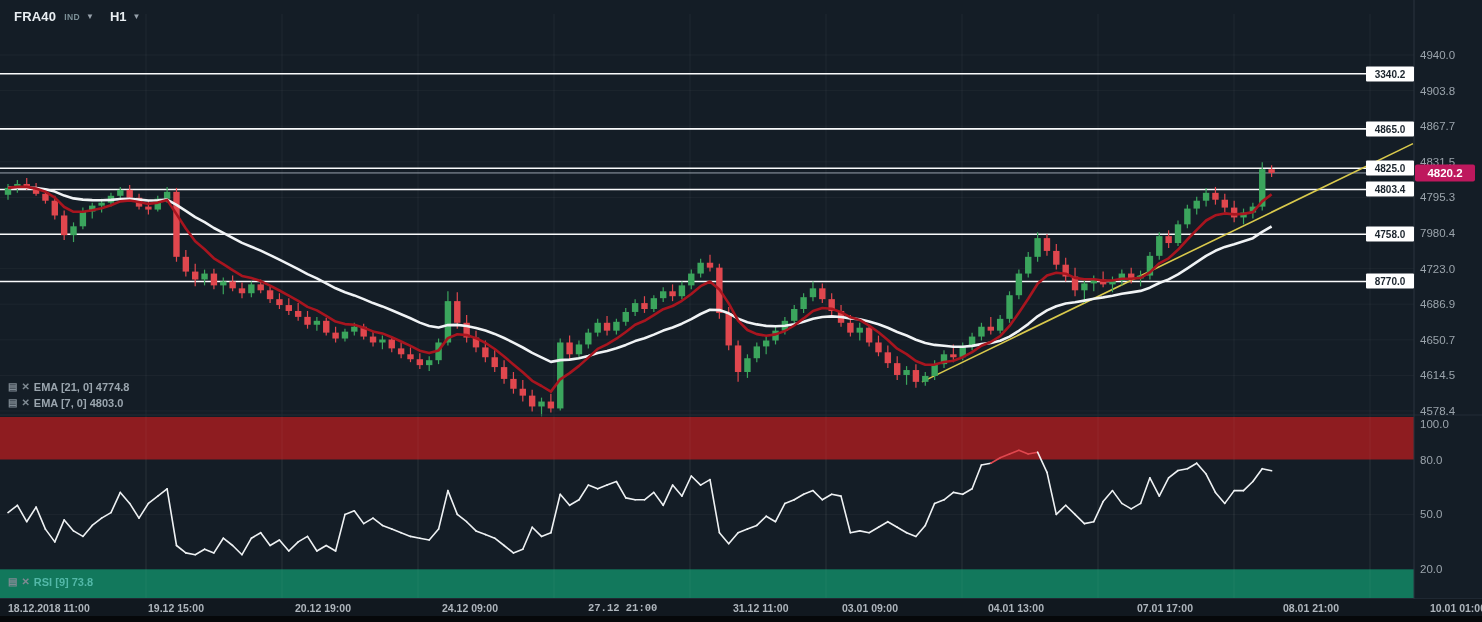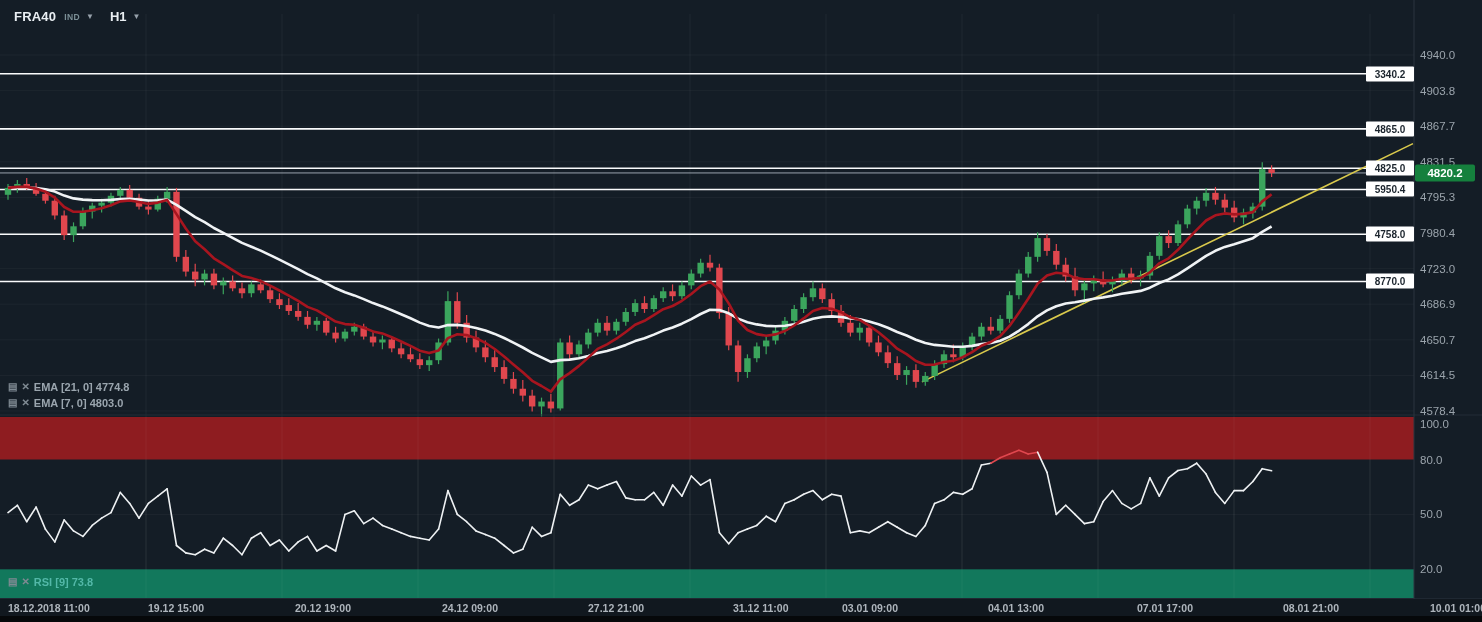--- a/index.html
+++ b/index.html
@@ -15,21 +15,21 @@
            color:#9aa5ae;white-space:nowrap;}
   .ind-icon{color:#7f8a93;font-size:10px;margin-right:4px;cursor:pointer;line-height:1;}
   .axis-label{position:absolute;left:1420px;transform:translateY(-50%);color:#9ba4ac;
               font-size:11.5px;font-weight:400;z-index:10;white-space:nowrap;}
   .time-label{position:absolute;top:602px;color:#aeb5bc;font-size:10.5px;font-weight:700;
               white-space:nowrap;z-index:10;}
   .level-tag{position:absolute;left:1366px;width:48px;height:15px;transform:translateY(-50%);
              background:#ffffff;color:#1b242d;font-size:10px;font-weight:700;text-align:center;
              line-height:15px;border-radius:1px;z-index:20;}
   .price-tag{position:absolute;left:1415px;width:60px;height:17px;transform:translateY(-50%);
-             background:#15803d;color:#ffffff;font-size:11.5px;font-weight:700;text-align:center;
+             background:#be185d;color:#ffffff;font-size:11.5px;font-weight:700;text-align:center;
              line-height:17px;border-radius:2px;z-index:21;}
   .time-axis-bg{position:absolute;left:0;top:599px;width:1482px;height:17px;background:#11181f;z-index:5;}
   .bottom-strip{position:absolute;left:0;top:616px;width:1482px;height:6px;background:#06080a;z-index:5;}
 </style>
 </head>
 <body>
 
 <div class="app">
   <svg id="plot" width="1482" height="622">
       <defs>
@@ -545,28 +545,28 @@
       <div class="axis-label" style="top: 375.458px;">4614.5</div>
       <div class="axis-label" style="top: 410.999px;">4578.4</div>
       <div class="axis-label" style="top: 424px;">100.0</div>
       <div class="axis-label" style="top: 459.5px;">80.0</div>
       <div class="axis-label" style="top: 514.415px;">50.0</div>
       <div class="axis-label" style="top: 569.33px;">20.0</div>
       <div class="time-label" style="left: 8px;">18.12.2018  11:00</div>
       <div class="time-label" style="left: 148px;">19.12  15:00</div>
       <div class="time-label" style="left: 295px;">20.12  19:00</div>
       <div class="time-label" style="left: 442px;">24.12  09:00</div>
-      <div class="time-label" style="left: 588px;">27.12  21:00</div>
+      <div class="time-label" style="left: 588px; font-family: Liberation Mono, monospace;">27.12  21:00</div>
       <div class="time-label" style="left: 733px;">31.12  11:00</div>
       <div class="time-label" style="left: 842px;">03.01  09:00</div>
       <div class="time-label" style="left: 988px;">04.01  13:00</div>
       <div class="time-label" style="left: 1137px;">07.01  17:00</div>
       <div class="time-label" style="left: 1283px;">08.01  21:00</div>
       <div class="time-label" style="left: 1430px;">10.01  01:00</div>
       <div class="level-tag" style="top: 73.7057px;">3340.2</div>
       <div class="level-tag" style="top: 128.838px;">4865.0</div>
       <div class="level-tag" style="top: 168.219px;">4825.0</div>
-      <div class="level-tag" style="top: 189.484px;">5950.4</div>
+      <div class="level-tag" style="top: 189.484px;">4803.4</div>
       <div class="level-tag" style="top: 234.181px;">4758.0</div>
       <div class="level-tag" style="top: 281.437px;">8770.0</div>
       <div class="price-tag" style="top: 172.944px;">4820.2</div>
     </div>
 </div>
 
 </body></html>

